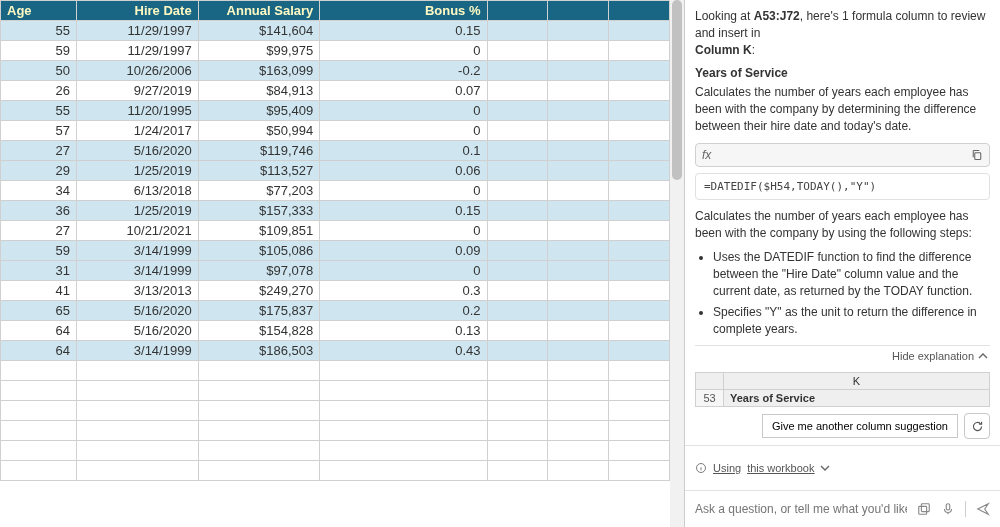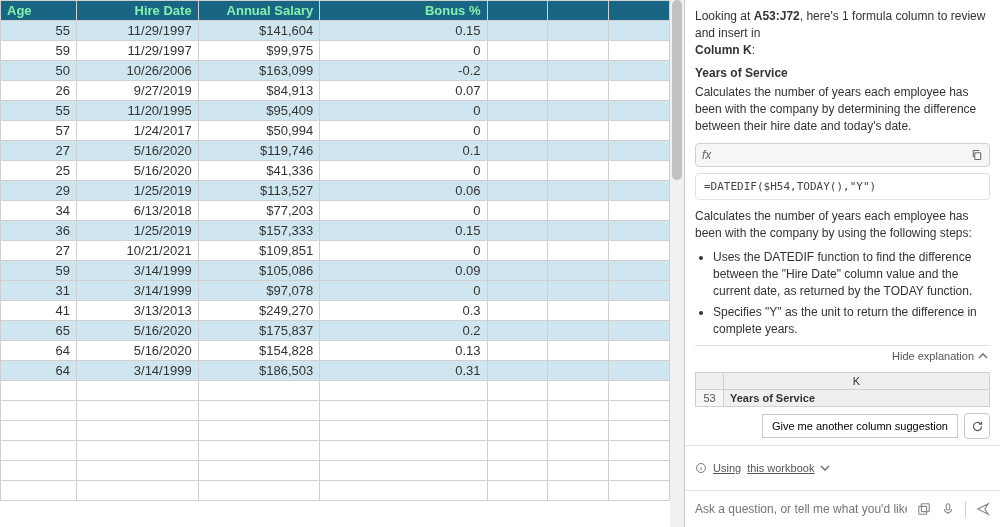--- a/index.html
+++ b/index.html
@@ -41,21 +41,21 @@
   table.sheet th, table.sheet td {
     border: 1px solid #d0d0d0;
     height: 20px;
     padding: 0 6px;
     font-size: 13px;
     white-space: nowrap;
     overflow: hidden;
   }
   table.sheet th {
     background: #186684;
-    color: #86efac;
+    color: #fef9c3;
     font-weight: 600;
     text-align: left;
   }
   table.sheet th.num, table.sheet td.num { text-align: right; }
   table.sheet tr.band td { background: #cfe6f0; }
   table.sheet td.empty { background: #fff; }
   .col-a { width: 75px; }
   .col-b { width: 120px; }
   .col-c { width: 120px; }
   .col-d { width: 165px; }
@@ -264,29 +264,20 @@
         </tr>
         <tr class="band">
           <td class="num">27</td>
           <td class="num">5/16/2020</td>
           <td class="num">$119,746</td>
           <td class="num">0.1</td>
           <td class="empty"></td>
           <td class="empty"></td>
           <td class="empty"></td>
         </tr>
-        <tr>
-          <td class="num">25</td>
-          <td class="num">5/16/2020</td>
-          <td class="num">$41,336</td>
-          <td class="num">0</td>
-          <td class="empty"></td>
-          <td class="empty"></td>
-          <td class="empty"></td>
-        </tr>
         <tr class="band">
           <td class="num">29</td>
           <td class="num">1/25/2019</td>
           <td class="num">$113,527</td>
           <td class="num">0.06</td>
           <td class="empty"></td>
           <td class="empty"></td>
           <td class="empty"></td>
         </tr>
         <tr>
@@ -358,21 +349,21 @@
           <td class="num">$154,828</td>
           <td class="num">0.13</td>
           <td class="empty"></td>
           <td class="empty"></td>
           <td class="empty"></td>
         </tr>
         <tr class="band">
           <td class="num">64</td>
           <td class="num">3/14/1999</td>
           <td class="num">$186,503</td>
-          <td class="num">0.31</td>
+          <td class="num">0.43</td>
           <td class="empty"></td>
           <td class="empty"></td>
           <td class="empty"></td>
         </tr>
         <tr>
           <td class="empty"></td>
           <td class="empty"></td>
           <td class="empty"></td>
           <td class="empty"></td>
           <td class="empty"></td>

